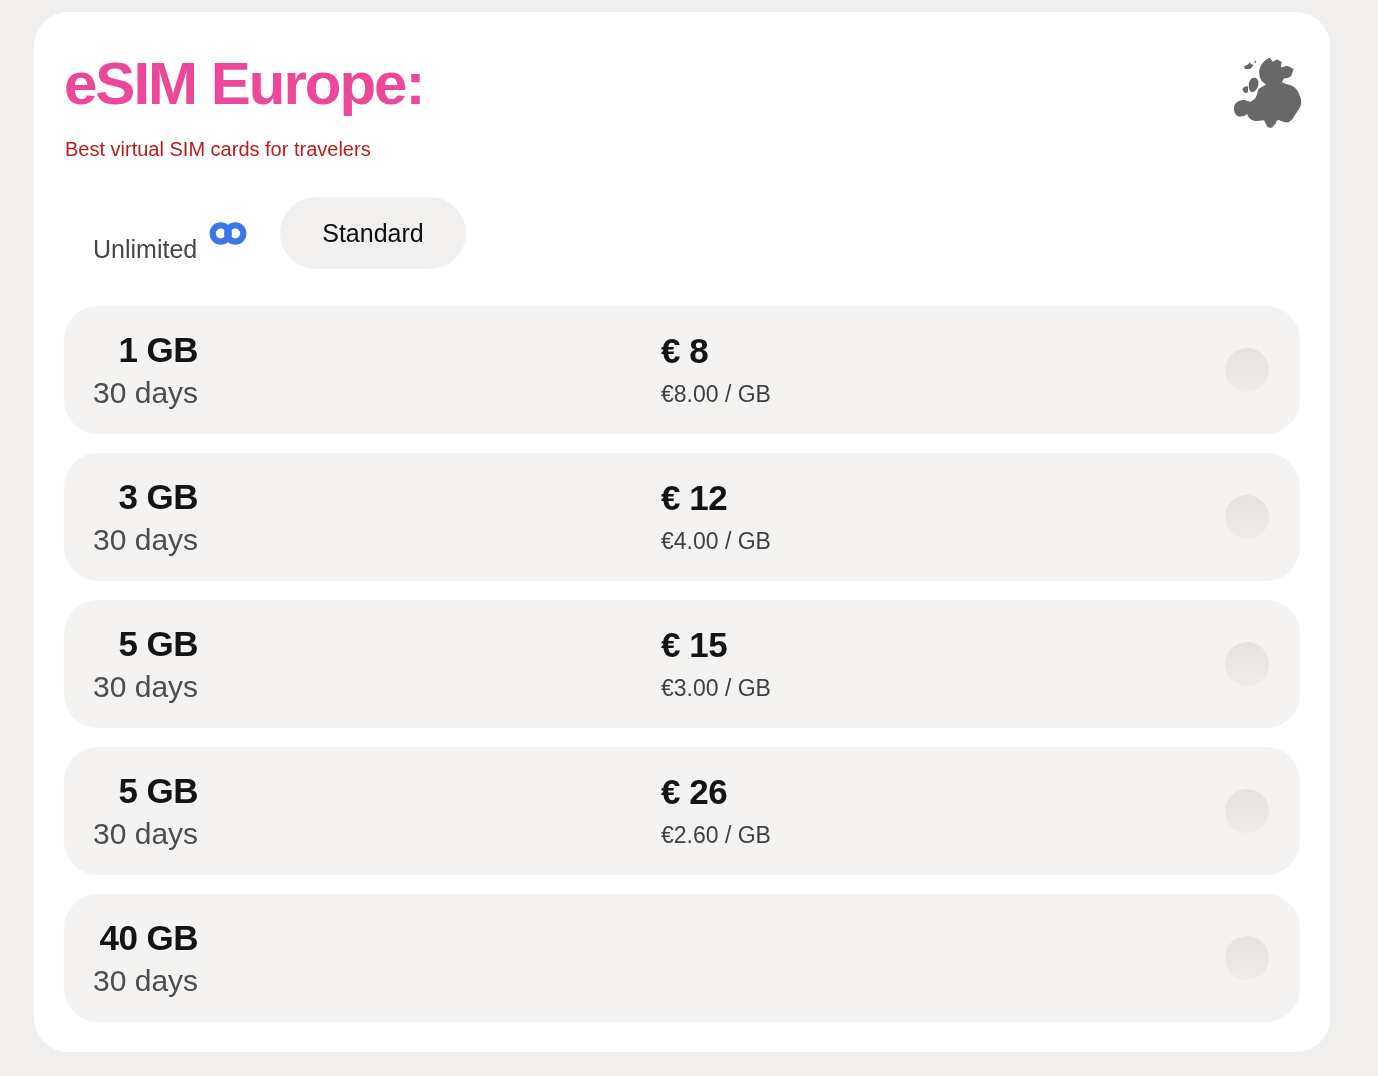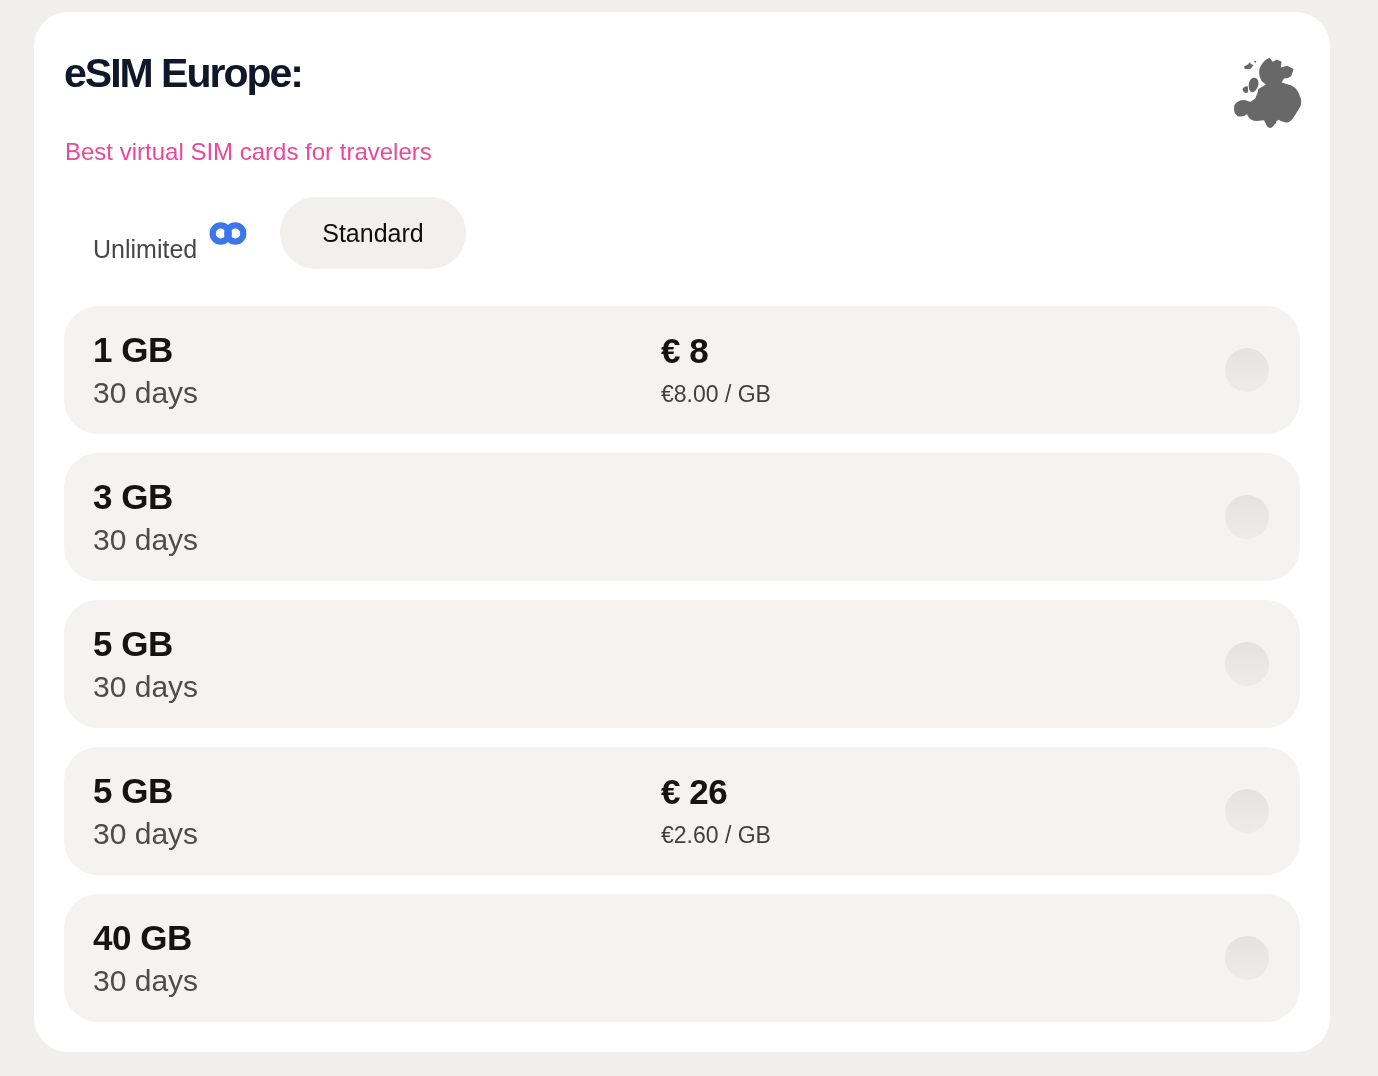--- a/index.html
+++ b/index.html
@@ -14,32 +14,32 @@
   .card {
     position: absolute;
     left: 34px; top: 12px;
     width: 1296px; height: 1040px;
     background: #ffffff;
     border-radius: 34px;
   }
   .page-title {
     position: absolute;
     left: 30px; top: 40px;
-    font-size: 41px;
+    font-size: 60px;
     font-weight: 800;
     letter-spacing: -2px;
-    color: #0f172a;
+    color: #ec4899;
     line-height: 1.05;
   }
   .page-subtitle {
     position: absolute;
     left: 31px; top: 126px;
-    font-size: 24px;
+    font-size: 20px;
     font-weight: 500;
-    color: #ec4899;
+    color: #b91c1c;
   }
   .map-icon {
     position: absolute;
     right: 22px; top: 44px;
     width: 80px; height: 74px;
   }
   .tabs {
     position: absolute;
     left: 59px; top: 185px;
     height: 72px;
@@ -82,20 +82,21 @@
     height: 128px;
     margin-bottom: 19px;
     background: #f4f3f1;
     border-radius: 34px;
     cursor: pointer;
   }
   .plan-info {
     position: absolute;
     left: 29px; top: 50%;
     transform: translateY(-50%);
+    text-align: right;
   }
   .plan-data {
     font-size: 35px;
     font-weight: 800;
     letter-spacing: -0.5px;
     color: #141414;
     line-height: 1.1;
   }
   .plan-duration {
     font-size: 30px;
@@ -177,27 +178,35 @@
       <div class="plan-price-per">€8.00 / GB</div>
     </div>
     <div class="plan-radio"></div>
   </div>
 
   <div class="plan-row">
     <div class="plan-info">
       <div class="plan-data">3 GB</div>
       <div class="plan-duration">30 days</div>
     </div>
+    <div class="plan-price-col">
+      <div class="plan-price">€ 12</div>
+      <div class="plan-price-per">€4.00 / GB</div>
+    </div>
     <div class="plan-radio"></div>
   </div>
 
   <div class="plan-row">
     <div class="plan-info">
       <div class="plan-data">5 GB</div>
       <div class="plan-duration">30 days</div>
+    </div>
+    <div class="plan-price-col">
+      <div class="plan-price">€ 15</div>
+      <div class="plan-price-per">€3.00 / GB</div>
     </div>
     <div class="plan-radio"></div>
   </div>
 
   <div class="plan-row">
     <div class="plan-info">
       <div class="plan-data">5 GB</div>
       <div class="plan-duration">30 days</div>
     </div>
     <div class="plan-price-col">

